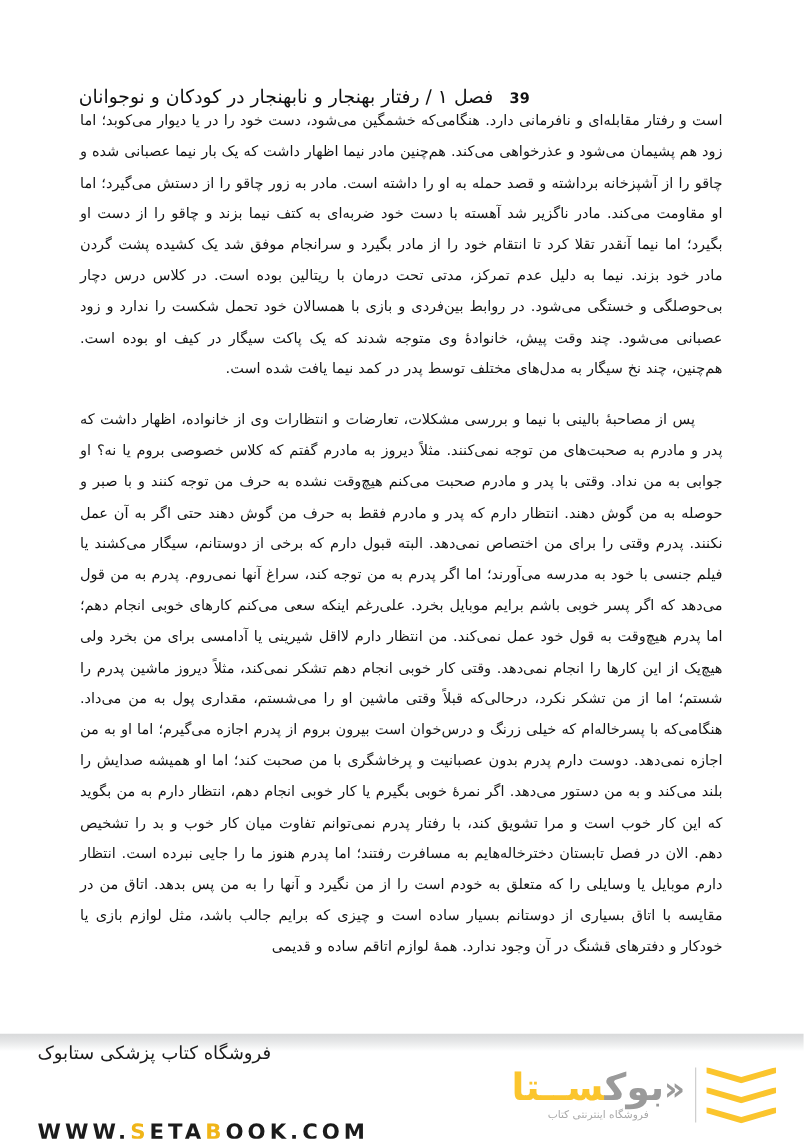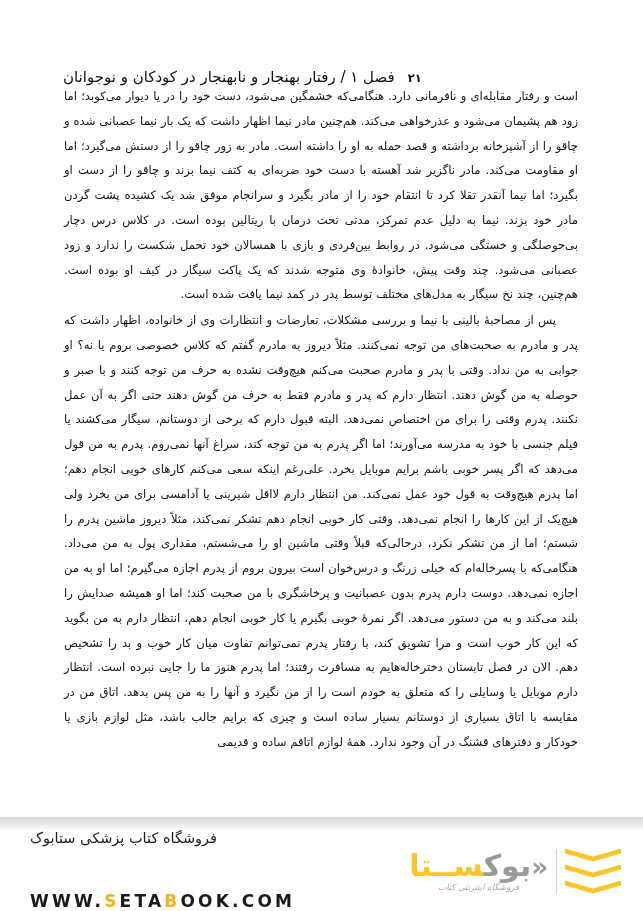--- a/index.html
+++ b/index.html
@@ -64,33 +64,33 @@
   .para {
     margin: 0;
     font-size: 11.6px;
     line-height: 24.8px;
     text-align: justify;
     text-justify: inter-word;
     word-spacing: 0.2px;
     color: #151515;
   }
   .para + .para {
-    margin-top: 1px;
+    margin-top: 16px;
   }
   .para.indent {
     text-indent: 22px;
   }
 
   
   .banner {
     position: absolute;
     left: 0;
     right: 0;
     bottom: 0;
-    height: 94px;
+    height: 84px;
     background: #ffffff;
   }
   .banner-top-shade {
     position: absolute;
     top: 0;
     left: 0;
     right: 0;
     height: 14px;
     background: linear-gradient(to bottom, #d8d9da 0%, #e6e7e8 45%, #ffffff 100%);
   }
@@ -177,36 +177,35 @@
     line-height: 1;
     color: #9a9a9a;
     white-space: nowrap;
   }
   .logo-main .yellow { color: #fbc52d; }
   .logo-sub {
     font-size: 8.5px;
     color: #a9a9a9;
     letter-spacing: 0.2px;
     white-space: nowrap;
-    font-style: italic;
   }
   .logo-arrow {
     font-size: 26px;
     color: #9a9a9a;
     line-height: 1;
     font-weight: bold;
   }
 </style>
 </head>
 <body>
 
 <div class="page">
 
   <div class="running-head">
-    <span class="folio">۲۱</span>
+    <span class="folio">39</span>
     <span class="head-title">فصل ۱ / رفتار بهنجار و نابهنجار در کودکان و نوجوانان</span>
   </div>
 
   <div class="content">
     <p class="para">است و رفتار مقابله‌ای و نافرمانی دارد. هنگامی‌که خشمگین می‌شود، دست خود را در یا دیوار می‌کوبد؛ اما زود هم پشیمان می‌شود و عذرخواهی می‌کند. هم‌چنین مادر نیما اظهار داشت که یک بار نیما عصبانی شده و چاقو را از آشپزخانه برداشته و قصد حمله به او را داشته است. مادر به زور چاقو را از دستش می‌گیرد؛ اما او مقاومت می‌کند. مادر ناگزیر شد آهسته با دست خود ضربه‌ای به کتف نیما بزند و چاقو را از دست او بگیرد؛ اما نیما آنقدر تقلا کرد تا انتقام خود را از مادر بگیرد و سرانجام موفق شد یک کشیده پشت گردن مادر خود بزند. نیما به دلیل عدم تمرکز، مدتی تحت درمان با ریتالین بوده است. در کلاس درس دچار بی‌حوصلگی و خستگی می‌شود. در روابط بین‌فردی و بازی با همسالان خود تحمل شکست را ندارد و زود عصبانی می‌شود. چند وقت پیش، خانوادهٔ وی متوجه شدند که یک پاکت سیگار در کیف او بوده است. هم‌چنین، چند نخ سیگار به مدل‌های مختلف توسط پدر در کمد نیما یافت شده است.</p>
     <p class="para indent">پس از مصاحبهٔ بالینی با نیما و بررسی مشکلات، تعارضات و انتظارات وی از خانواده، اظهار داشت که پدر و مادرم به صحبت‌های من توجه نمی‌کنند. مثلاً دیروز به مادرم گفتم که کلاس خصوصی بروم یا نه؟ او جوابی به من نداد. وقتی با پدر و مادرم صحبت می‌کنم هیچ‌وقت نشده به حرف من توجه کنند و با صبر و حوصله به من گوش دهند. انتظار دارم که پدر و مادرم فقط به حرف من گوش دهند حتی اگر به آن عمل نکنند. پدرم وقتی را برای من اختصاص نمی‌دهد. البته قبول دارم که برخی از دوستانم، سیگار می‌کشند یا فیلم جنسی با خود به مدرسه می‌آورند؛ اما اگر پدرم به من توجه کند، سراغ آنها نمی‌روم. پدرم به من قول می‌دهد که اگر پسر خوبی باشم برایم موبایل بخرد. علی‌رغم اینکه سعی می‌کنم کارهای خوبی انجام دهم؛ اما پدرم هیچ‌وقت به قول خود عمل نمی‌کند. من انتظار دارم لااقل شیرینی یا آدامسی برای من بخرد ولی هیچ‌یک از این کارها را انجام نمی‌دهد. وقتی کار خوبی انجام دهم تشکر نمی‌کند، مثلاً دیروز ماشین پدرم را شستم؛ اما از من تشکر نکرد، درحالی‌که قبلاً وقتی ماشین او را می‌شستم، مقداری پول به من می‌داد. هنگامی‌که با پسرخاله‌ام که خیلی زرنگ و درس‌خوان است بیرون بروم از پدرم اجازه می‌گیرم؛ اما او به من اجازه نمی‌دهد. دوست دارم پدرم بدون عصبانیت و پرخاشگری با من صحبت کند؛ اما او همیشه صدایش را بلند می‌کند و به من دستور می‌دهد. اگر نمرهٔ خوبی بگیرم یا کار خوبی انجام دهم، انتظار دارم به من بگوید که این کار خوب است و مرا تشویق کند، با رفتار پدرم نمی‌توانم تفاوت میان کار خوب و بد را تشخیص دهم. الان در فصل تابستان دخترخاله‌هایم به مسافرت رفتند؛ اما پدرم هنوز ما را جایی نبرده است. انتظار دارم موبایل یا وسایلی را که متعلق به خودم است را از من نگیرد و آنها را به من پس بدهد. اتاق من در مقایسه با اتاق بسیاری از دوستانم بسیار ساده است و چیزی که برایم جالب باشد، مثل لوازم بازی یا خودکار و دفترهای قشنگ در آن وجود ندارد. همهٔ لوازم اتاقم ساده و قدیمی</p>
   </div>
 
   <div class="banner">
     <div class="banner-top-shade"></div>

